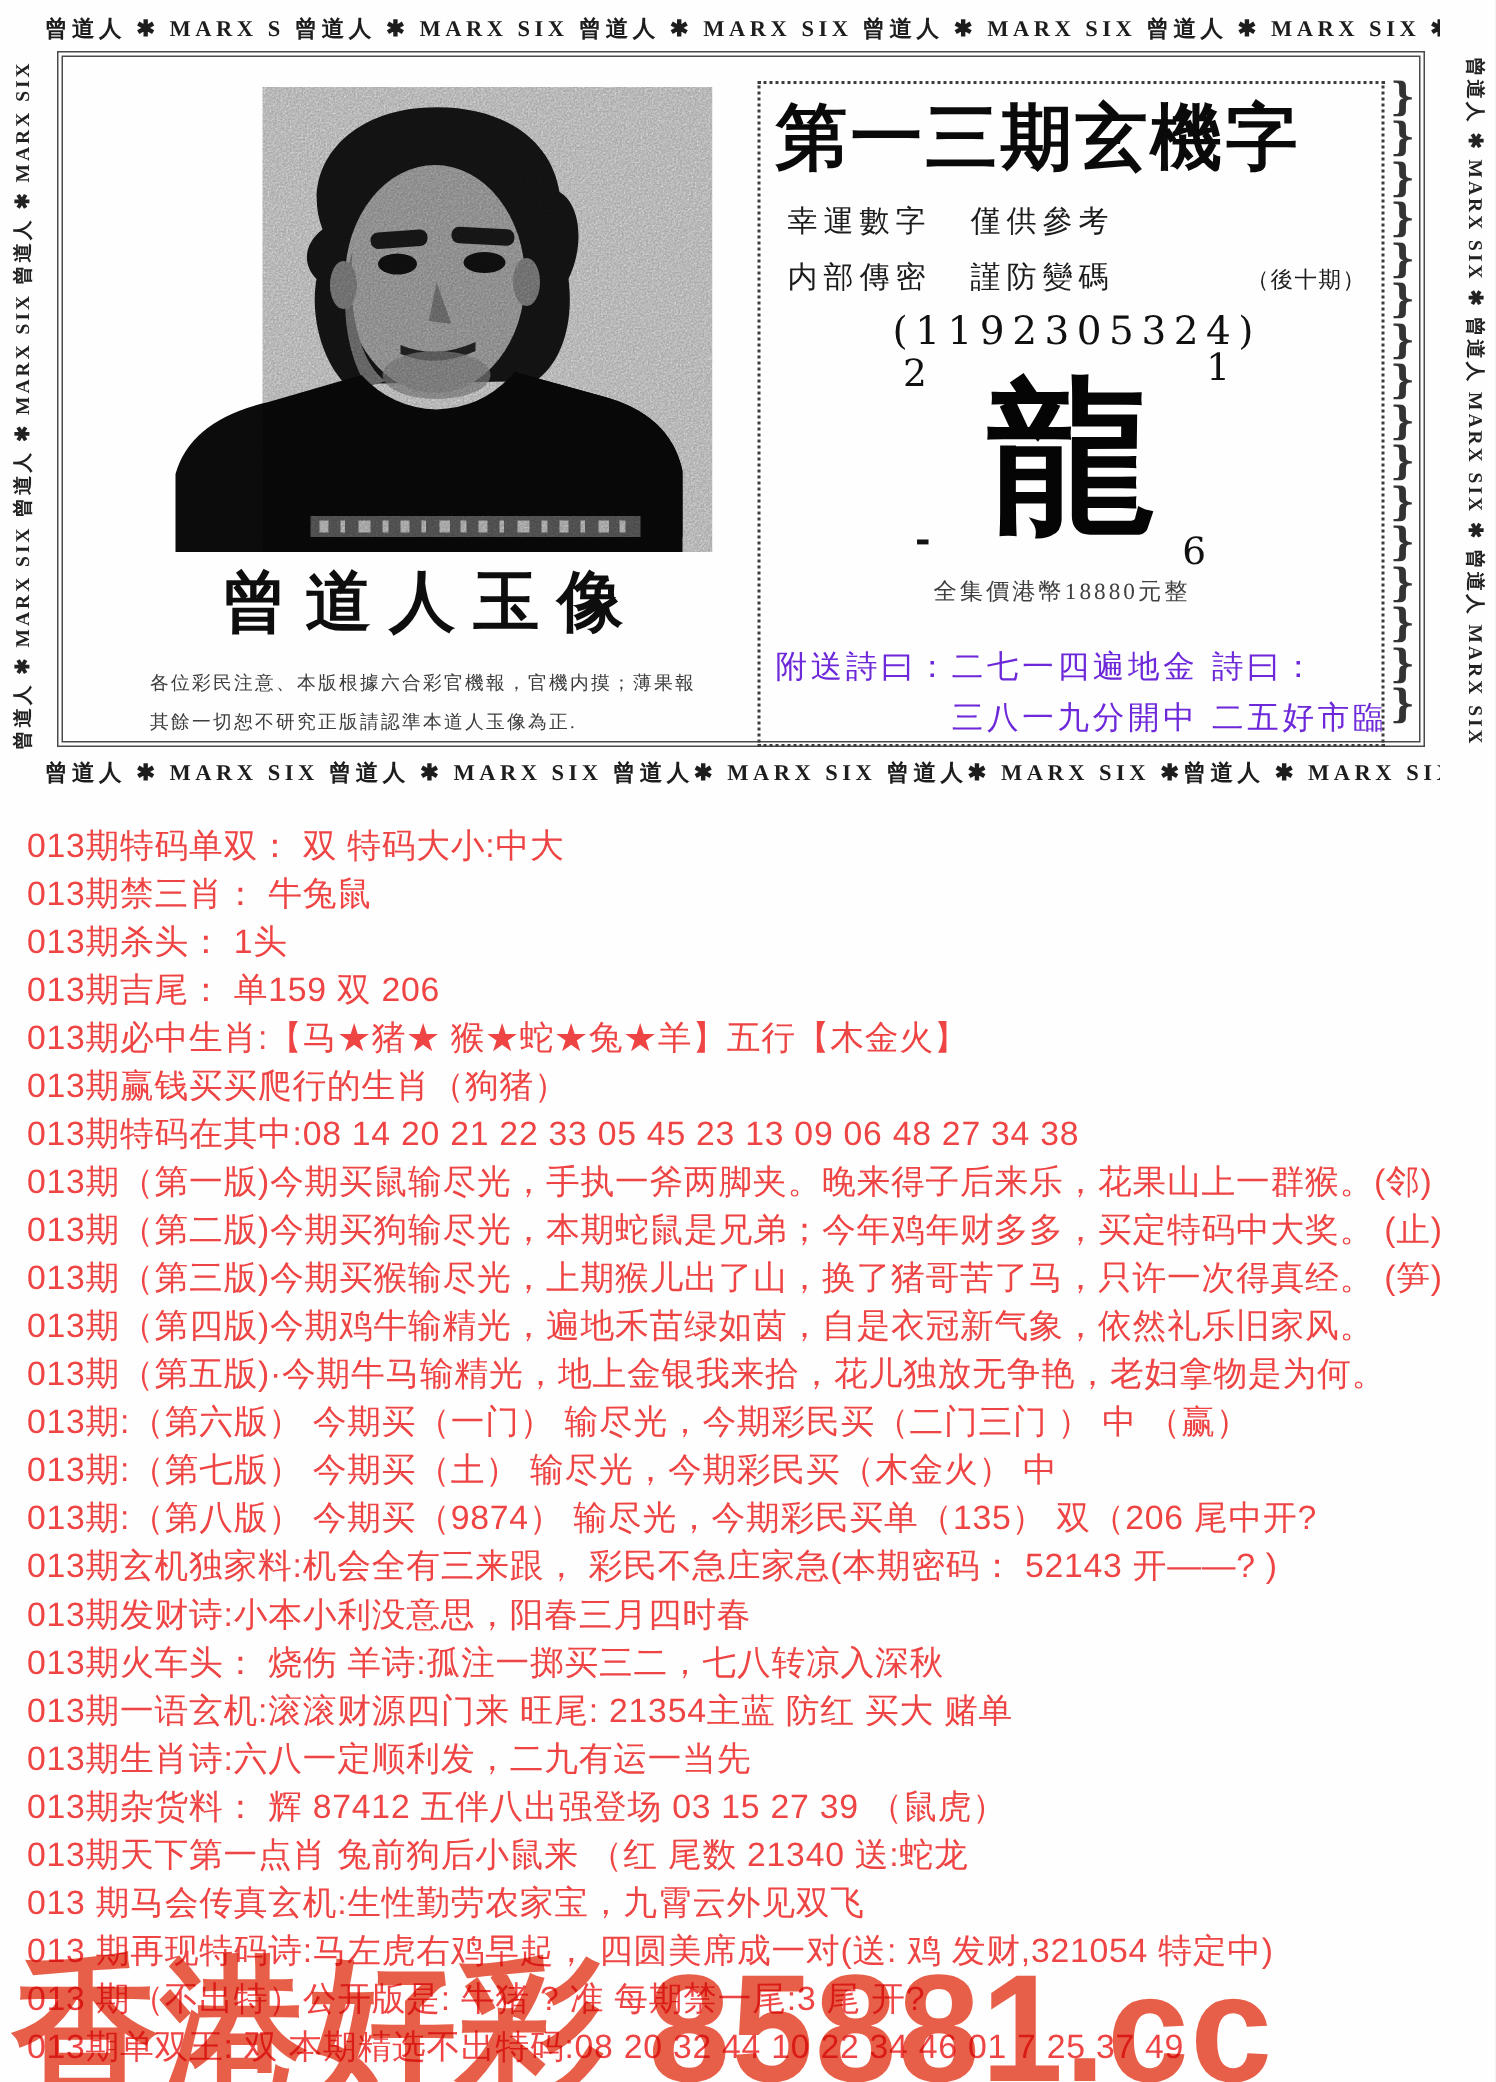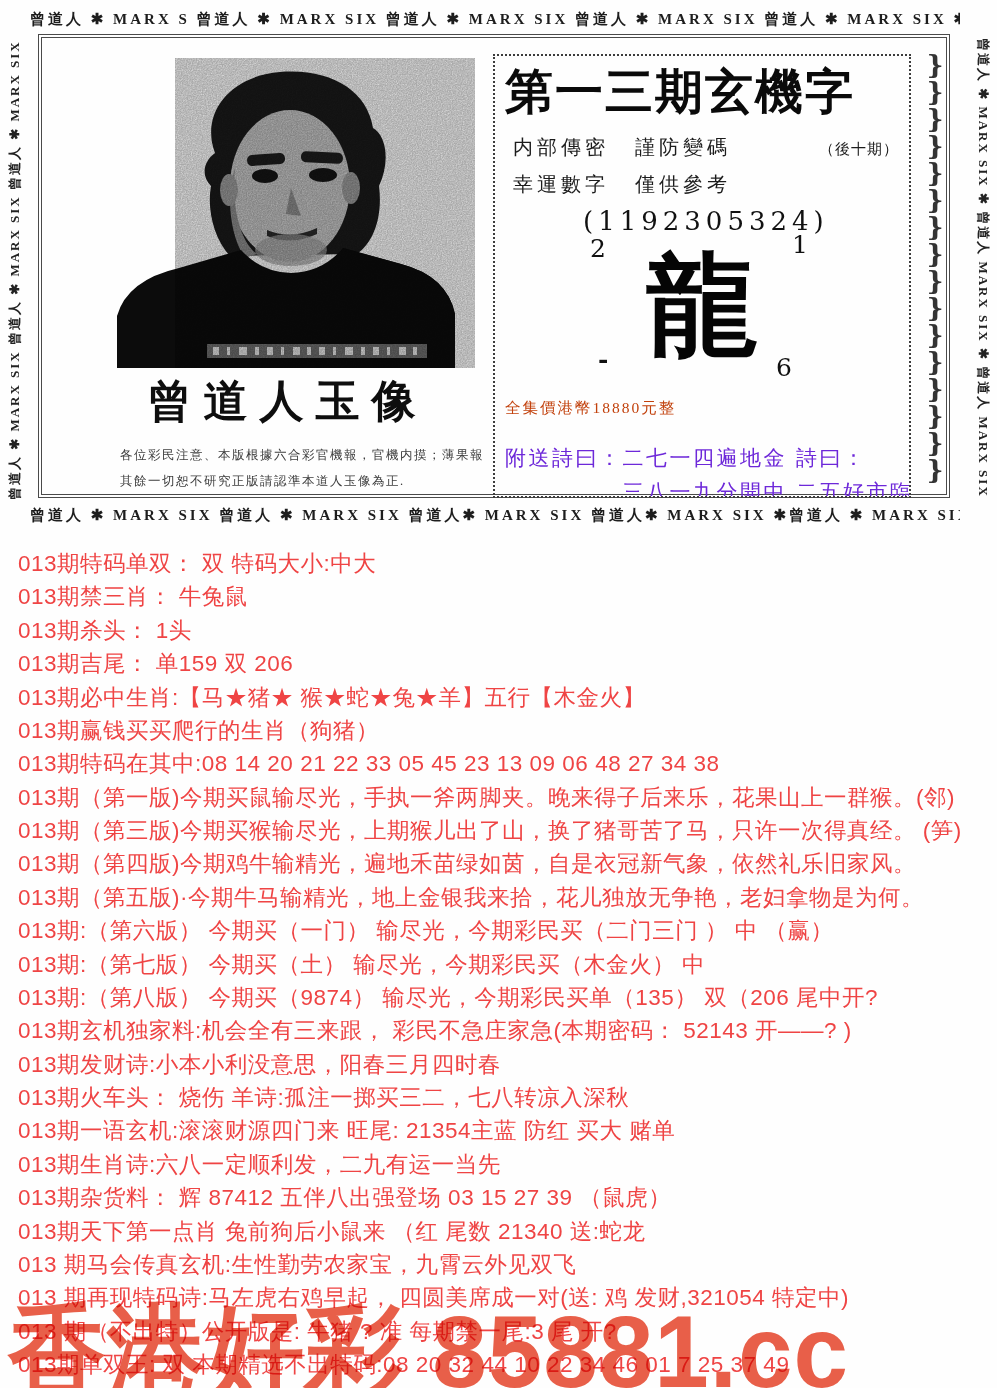--- a/index.html
+++ b/index.html
@@ -34,27 +34,27 @@
   }
   
   .portrait{position:absolute;top:58px;left:95px;width:380px;height:310px;}
   .portrait svg{display:block;}
   .portrait-caption{
     position:absolute;top:372px;left:95px;width:385px;text-align:center;
     font-size:44px;font-weight:bold;letter-spacing:12px;color:#0e0e0e;
     font-family:Liberation Mono, monospace;white-space:nowrap;
   }
   .portrait-note{
-    position:absolute;top:442px;left:120px;width:390px;font-size:12.5px;
+    position:absolute;top:442px;left:100px;width:390px;font-size:12.5px;
     line-height:2.1;color:#3c3c3c;letter-spacing:1.5px;white-space:nowrap;overflow:hidden;
     font-family:"Liberation Serif",serif;
   }
   
   .panel{
-    position:absolute;top:54px;left:493px;width:418px;height:444px;
+    position:absolute;top:54px;left:505px;width:418px;height:444px;
     border:2px dotted #3c3c3c;box-sizing:border-box;padding:4px 10px;overflow:hidden;
   }
   .panel-title{
     font-size:48px;font-weight:bold;letter-spacing:2px;color:#0a0a0a;
     font-family:"DejaVu Serif",serif;white-space:nowrap;
   }
   .panel-row{
     display:flex;align-items:baseline;gap:26px;margin:10px 0 0 8px;
     font-size:20px;letter-spacing:4px;color:#1c1c1c;
     font-family:"Liberation Serif",serif;white-space:nowrap;
@@ -69,22 +69,22 @@
     position:absolute;left:0;top:0;width:100%;text-align:center;
     font-size:112px;line-height:138px;font-weight:bold;color:#050505;
     font-family:"DejaVu Serif",serif;
   }
   .corner{position:absolute;font-size:25px;color:#111;font-family:"DejaVu Serif",serif;}
   .corner.tl{left:8px;top:-2px;}
   .corner.tr{right:14px;top:-6px;}
   .corner.bl{left:16px;bottom:4px;font-weight:bold;}
   .corner.br{right:30px;bottom:-4px;}
   .price{
-    text-align:left;padding-right:12px;font-size:15.5px;letter-spacing:2px;
-    color:#c2410c;margin-top:20px;font-family:"Liberation Serif",serif;white-space:nowrap;
+    text-align:center;padding-right:12px;font-size:15.5px;letter-spacing:2px;
+    color:#404040;margin-top:6px;font-family:"Liberation Serif",serif;white-space:nowrap;
   }
   .poems{
     display:flex;margin-top:22px;font-size:21px;color:#6d28d9;letter-spacing:2.5px;
     line-height:1.62;font-family:"Liberation Serif",serif;white-space:nowrap;
   }
   .poem-col{display:flex;}
   .poem-col.right{margin-left:9px;flex-direction:column;}
   .poem-label{flex:none;}
   
   .body-lines{
@@ -171,27 +171,27 @@
   </div>
   <div class="portrait-caption">曾道人玉像</div>
   <div class="portrait-note">
     <div>各位彩民注意、本版根據六合彩官機報，官機内摸；薄果報</div>
     <div>其餘一切恕不研究正版請認準本道人玉像為正.</div>
   </div>
 
   <div class="panel">
     <div class="panel-title">第一三期玄機字</div>
     <div class="panel-row">
+      <span>幸運數字</span>
+      <span>僅供參考</span>
+    </div>
+    <div class="panel-row">
       <span>内部傳密</span>
       <span>謹防變碼</span>
       <span class="tail">（後十期）</span>
-    </div>
-    <div class="panel-row">
-      <span>幸運數字</span>
-      <span>僅供參考</span>
     </div>
     <div class="lucky">(1192305324)</div>
     <div class="dragon-wrap">
       <span class="corner tl">2</span>
       <span class="corner tr">1</span>
       <div class="dragon">龍</div>
       <span class="corner bl">-</span>
       <span class="corner br">6</span>
     </div>
     <div class="price">全集價港幣18880元整</div>
@@ -220,20 +220,21 @@
 
   <div class="body-lines">
       <div class="body-line">013期特码单双：  双    特码大小:中大</div>
       <div class="body-line">013期禁三肖：  牛兔鼠</div>
       <div class="body-line">013期杀头：  1头</div>
       <div class="body-line">013期吉尾：  单159    双  206</div>
       <div class="body-line">013期必中生肖:【马★猪★ 猴★蛇★兔★羊】五行【木金火】</div>
       <div class="body-line">013期赢钱买买爬行的生肖（狗猪）</div>
       <div class="body-line">013期特码在其中:08  14  20  21  22  33  05  45  23  13  09  06  48  27  34  38</div>
       <div class="body-line">013期（第一版)今期买鼠输尽光，手执一斧两脚夹。晚来得子后来乐，花果山上一群猴。(邻)</div>
+      <div class="body-line">013期（第二版)今期买狗输尽光，本期蛇鼠是兄弟；今年鸡年财多多，买定特码中大奖。 (止)</div>
       <div class="body-line">013期（第三版)今期买猴输尽光，上期猴儿出了山，换了猪哥苦了马，只许一次得真经。 (笋)</div>
       <div class="body-line">013期（第四版)今期鸡牛输精光，遍地禾苗绿如茵，自是衣冠新气象，依然礼乐旧家风。</div>
       <div class="body-line">013期（第五版)·今期牛马输精光，地上金银我来拾，花儿独放无争艳，老妇拿物是为何。</div>
       <div class="body-line">013期:（第六版） 今期买（一门） 输尽光，今期彩民买（二门三门 ）  中  （赢）</div>
       <div class="body-line">013期:（第七版） 今期买（土） 输尽光，今期彩民买（木金火） 中</div>
       <div class="body-line">013期:（第八版） 今期买（9874） 输尽光，今期彩民买单（135）  双（206  尾中开?</div>
       <div class="body-line">013期玄机独家料:机会全有三来跟，  彩民不急庄家急(本期密码：  52143   开——? )</div>
       <div class="body-line">013期发财诗:小本小利没意思，阳春三月四时春</div>
       <div class="body-line">013期火车头：  烧伤   羊诗:孤注一掷买三二，七八转凉入深秋</div>
       <div class="body-line">013期一语玄机:滚滚财源四门来   旺尾:  21354主蓝   防红  买大  赌单</div>

